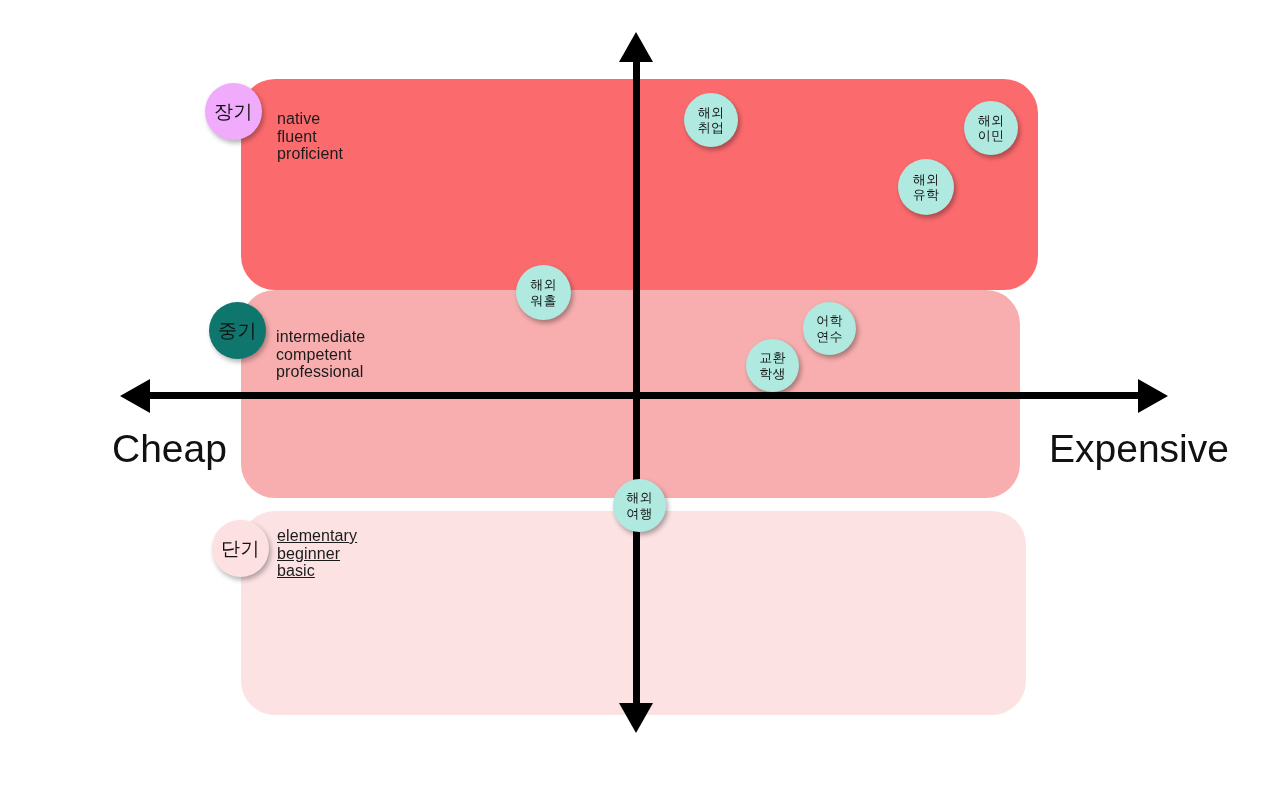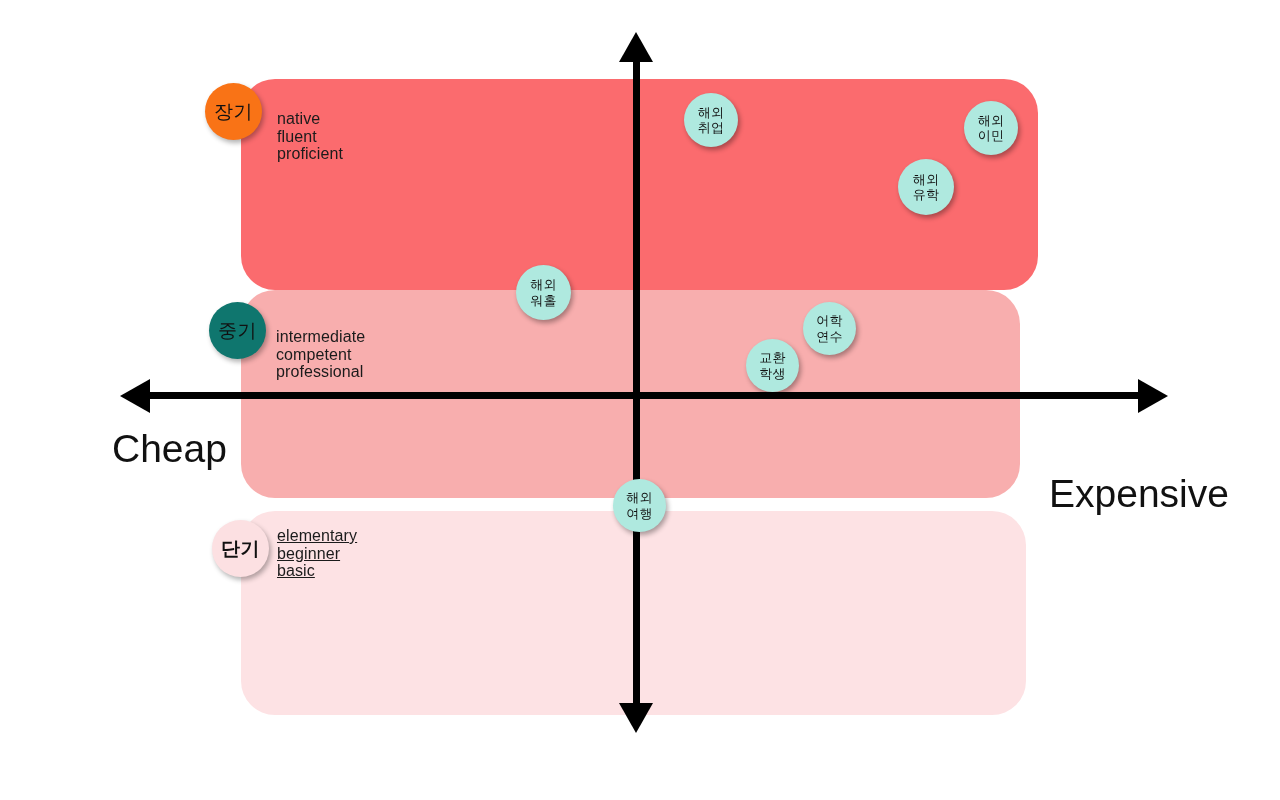--- a/index.html
+++ b/index.html
@@ -69,32 +69,31 @@
     align-items: center;
     justify-content: center;
     color: #111111;
     font-size: 19px;
     letter-spacing: 0.5px;
     box-shadow: 2px 3px 5px rgba(0,0,0,0.30);
   }
   .badge-long {
     left: 205px; top: 83px;
     width: 57px; height: 57px;
-    background: #f97316;
+    background: #f0abfc;
   }
   .badge-mid {
     left: 209px; top: 302px;
     width: 57px; height: 57px;
     background: #0f766e;
   }
   .badge-short {
     left: 212px; top: 520px;
     width: 57px; height: 57px;
     background: #FCE0E2;
-    font-weight: bold;
   }
 
   
   .axis-line {
     position: absolute;
     background: #000000;
   }
   .axis-h {
     left: 140px;
     top: 392px;
@@ -137,21 +136,21 @@
   }
 
   
   .axis-label {
     position: absolute;
     font-size: 39px;
     color: #111111;
     white-space: nowrap;
   }
   .label-cheap     { left: 112px; top: 427px; }
-  .label-expensive { left: 1049px; top: 427px; margin-top: 45px; }
+  .label-expensive { left: 1049px; top: 427px; }
 
   
   .bubble {
     position: absolute;
     border-radius: 50%;
     background: #AFE9DF;
     display: flex;
     flex-direction: column;
     align-items: center;
     justify-content: center;

